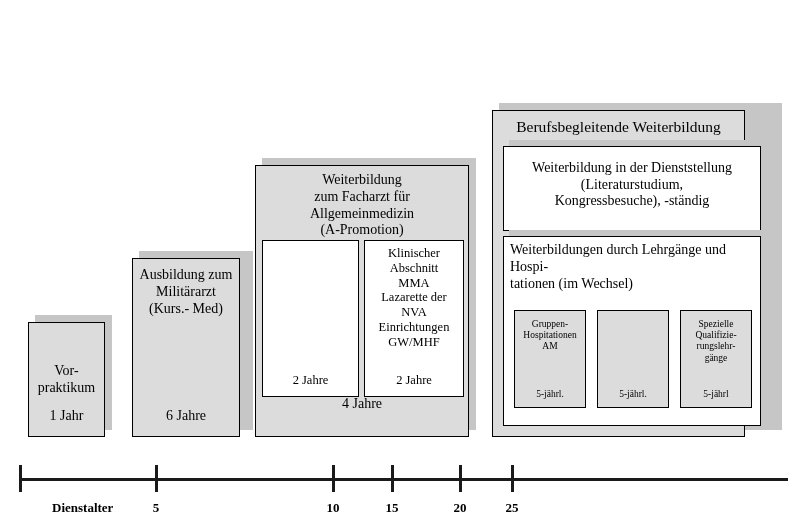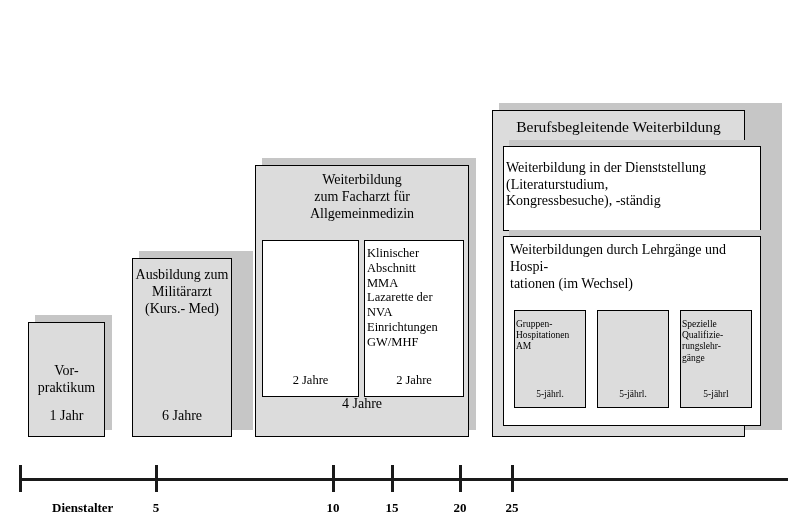--- a/index.html
+++ b/index.html
@@ -41,20 +41,21 @@
     line-height: 1.20;
   }
   .box-foot {
     position: absolute;
     left: 0;
     right: 0;
     text-align: center;
   }
   .ctext {
     position: absolute;
+    text-align: center;
     line-height: 1.18;
   }
   .ltext {
     position: absolute;
     text-align: left;
     line-height: 1.20;
   }
 
   
   .fs-lg   { font-size: 15.5px; }
@@ -95,36 +96,37 @@
   <div class="shadow" style="left:35px; top:315px; width:77px; height:115px;"></div>
   <div class="box" style="left:28px; top:322px; width:77px; height:115px;">
     <div class="box-title fs-md" style="top:24px;margin-top:16px;">
       <div>Vor-</div>
       <div>praktikum</div>
     </div>
     <div class="box-foot fs-md" style="bottom:12px;">1 Jahr</div>
   </div>
 
   <div class="shadow" style="left:139px; top:251px; width:114px; height:179px;"></div>
-  <div class="box" style="left:132px; top:258px; width:100px; height:179px;">
+  <div class="box" style="left:132px; top:258px; width:108px; height:179px;">
     <div class="box-title fs-md" style="top:8px;">
       <div>Ausbildung zum</div>
       <div>Militärarzt</div>
       <div>(Kurs.- Med)</div>
     </div>
     <div class="box-foot fs-md" style="bottom:12px;">6 Jahre</div>
   </div>
 
   <div class="shadow" style="left:262px; top:158px; width:214px; height:272px;"></div>
   <div class="box" style="left:255px; top:165px; width:214px; height:272px;">
 
     <div class="box-title fs-md" style="top:6px;">
       <div>Weiterbildung</div>
       <div>zum Facharzt für</div>
       <div>Allgemeinmedizin</div>
+      <div>(A-Promotion)</div>
     </div>
 
     <div class="box white" style="left:6px; top:74px; width:97px; height:157px;">
       <div class="box-foot fs-sm" style="bottom:8px;">2 Jahre</div>
     </div>
 
     <div class="box white" style="left:108px; top:74px; width:100px; height:157px;padding-left:8px;">
       <div class="ctext fs-sm" style="left:2px; right:2px; top:5px;">
         <div>Klinischer Abschnitt</div>
         <div>MMA</div>

